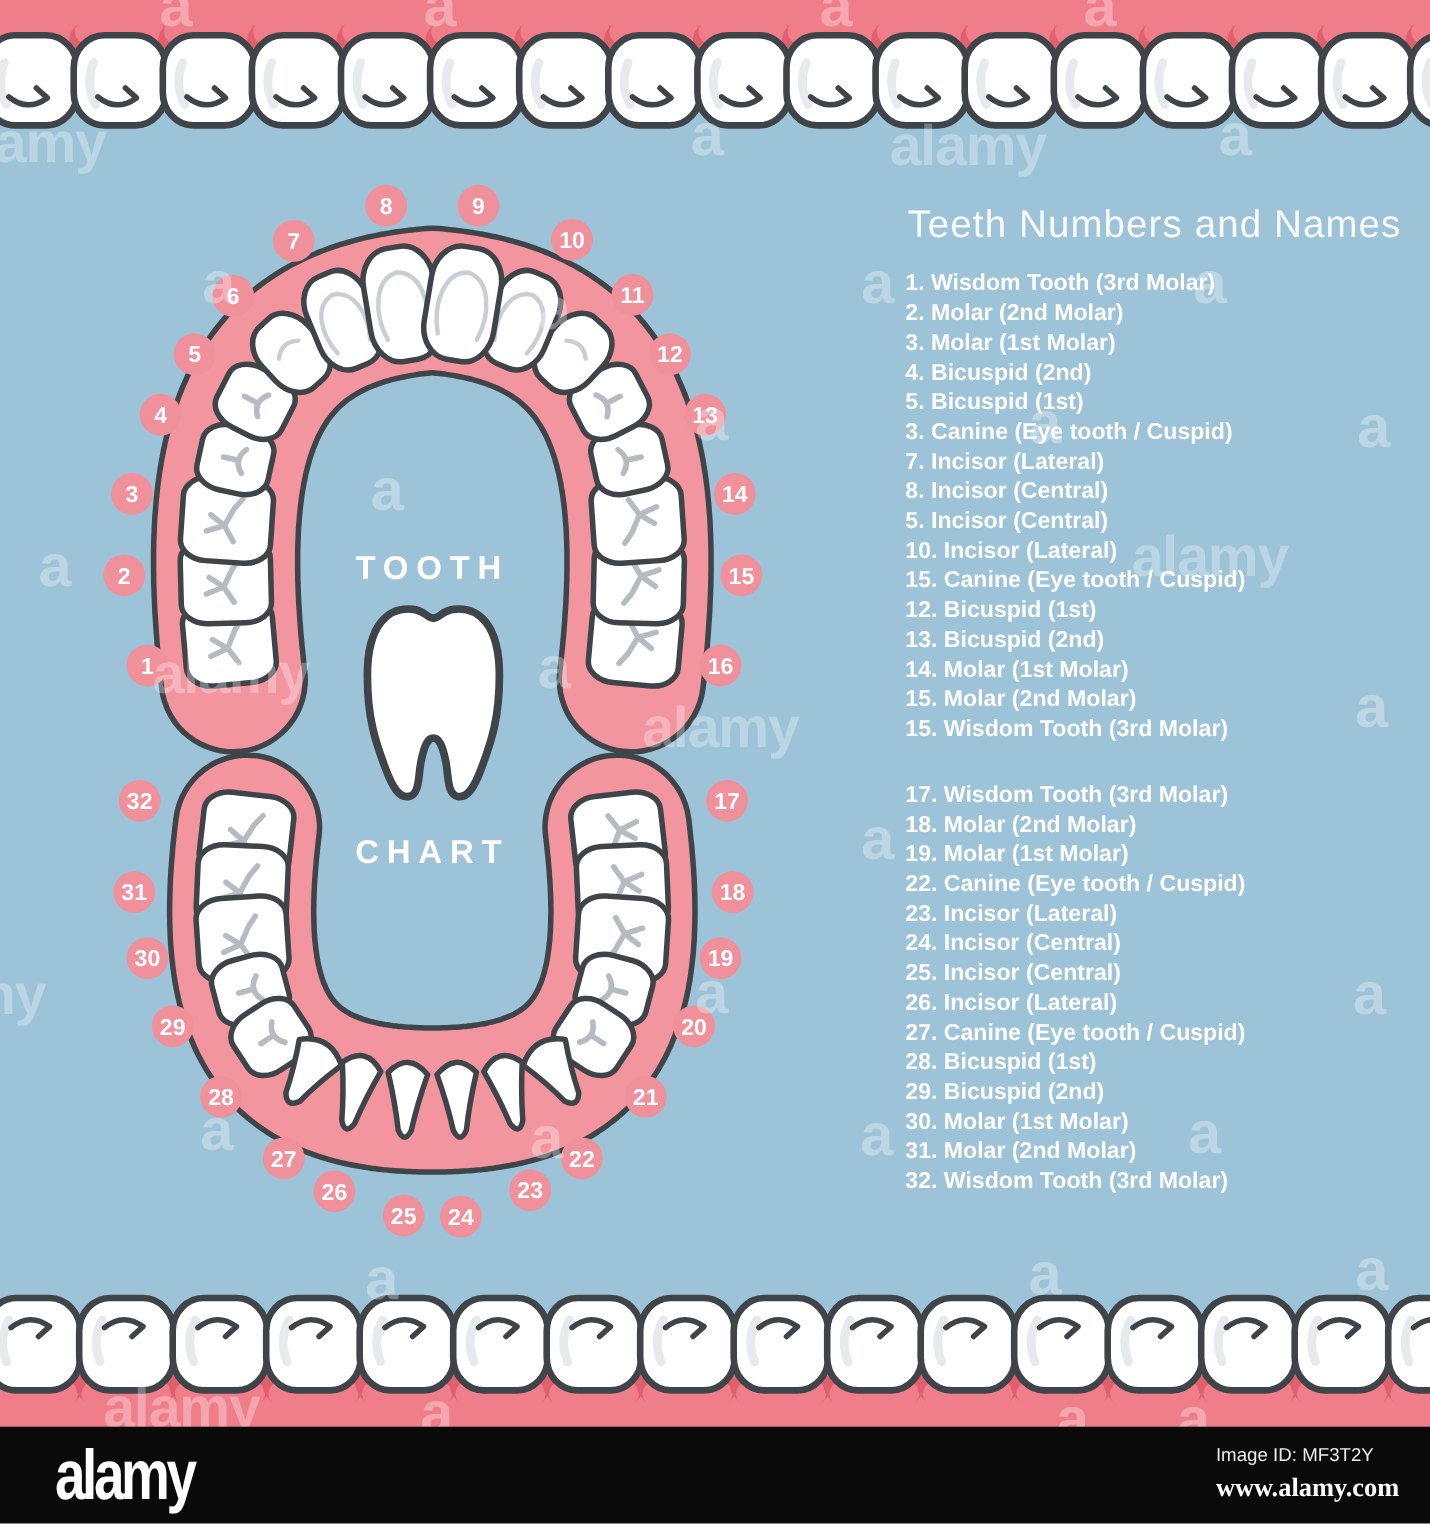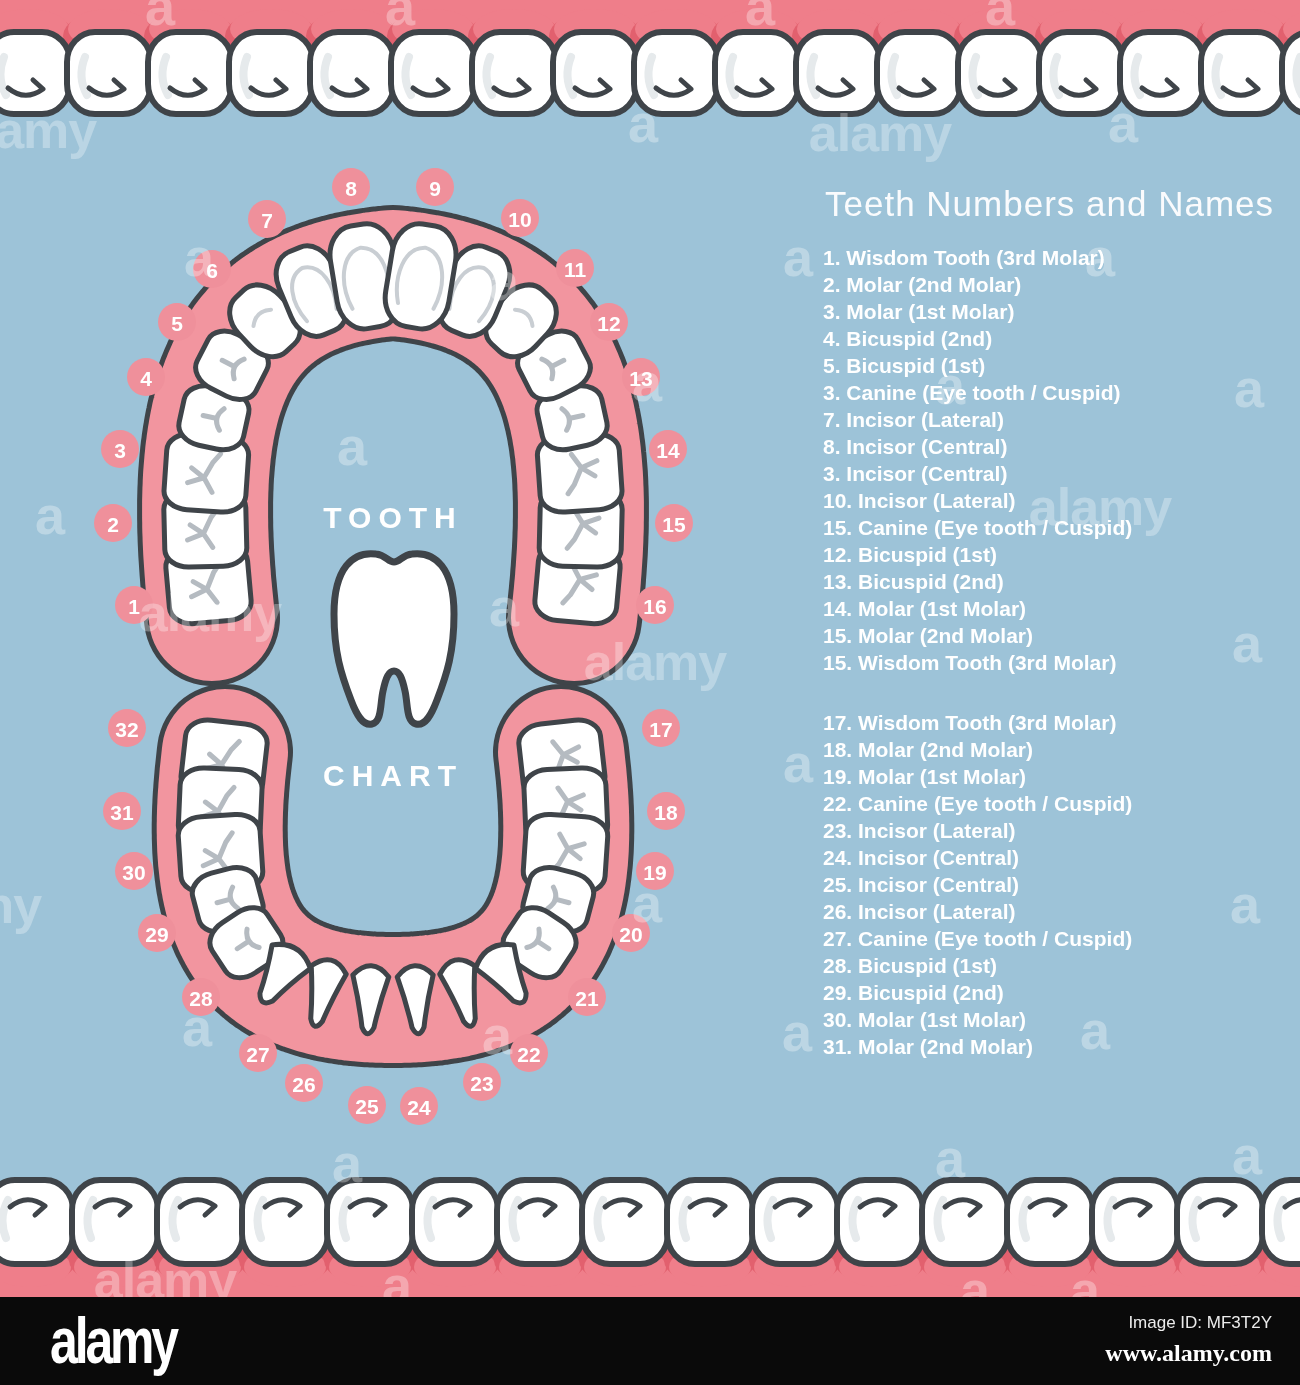--- a/index.html
+++ b/index.html
@@ -22,21 +22,21 @@
   .footer {
     position:absolute; left:0; top:1297px; width:1300px; height:88px;
     background:#0a0a0a; color:#fff; z-index:4;
     display:flex; align-items:center; justify-content:space-between;
     box-sizing:border-box; padding:0 28px 0 50px;
   }
   .footer-logo {
     font-size:64px; font-weight:bold; letter-spacing:-4px;
     transform:scaleX(.78); transform-origin:left center; line-height:1;
   }
-  .footer-meta { text-align:right; line-height:1.45; }
+  .footer-meta { line-height:1.45; }
   .footer-id  { font-size:17px; color:#ececec; }
   .footer-url { font-size:24px; font-weight:bold; color:#ffffff;font-family:Liberation Serif, serif; }
 </style>
 </head>
 <body>
 
 <div class="stage">
 
   <svg id="scene" width="1300" height="1385" viewBox="0 0 1300 1385" style="position:absolute;left:0;top:0;z-index:1">
     <rect id="bg" x="0" y="0" width="1300" height="1385" fill="#9dc3d8"></rect>
@@ -633,21 +633,21 @@
     <div class="legend-title">Teeth Numbers and Names</div>
     <div class="legend-list" id="legend-upper">
         <div class="legend-item">1. Wisdom Tooth (3rd Molar)</div>
         <div class="legend-item">2. Molar (2nd Molar)</div>
         <div class="legend-item">3. Molar (1st Molar)</div>
         <div class="legend-item">4. Bicuspid (2nd)</div>
         <div class="legend-item">5. Bicuspid (1st)</div>
         <div class="legend-item">3. Canine (Eye tooth / Cuspid)</div>
         <div class="legend-item">7. Incisor (Lateral)</div>
         <div class="legend-item">8. Incisor (Central)</div>
-        <div class="legend-item">3. Incisor (Central)</div>
+        <div class="legend-item">5. Incisor (Central)</div>
         <div class="legend-item">10. Incisor (Lateral)</div>
         <div class="legend-item">15. Canine (Eye tooth / Cuspid)</div>
         <div class="legend-item">12. Bicuspid (1st)</div>
         <div class="legend-item">13. Bicuspid (2nd)</div>
         <div class="legend-item">14. Molar (1st Molar)</div>
         <div class="legend-item">15. Molar (2nd Molar)</div>
         <div class="legend-item">15. Wisdom Tooth (3rd Molar)</div>
       </div>
     <div class="legend-gap"></div>
     <div class="legend-list" id="legend-lower">
@@ -657,20 +657,21 @@
         <div class="legend-item">22. Canine (Eye tooth / Cuspid)</div>
         <div class="legend-item">23. Incisor (Lateral)</div>
         <div class="legend-item">24. Incisor (Central)</div>
         <div class="legend-item">25. Incisor (Central)</div>
         <div class="legend-item">26. Incisor (Lateral)</div>
         <div class="legend-item">27. Canine (Eye tooth / Cuspid)</div>
         <div class="legend-item">28. Bicuspid (1st)</div>
         <div class="legend-item">29. Bicuspid (2nd)</div>
         <div class="legend-item">30. Molar (1st Molar)</div>
         <div class="legend-item">31. Molar (2nd Molar)</div>
+        <div class="legend-item">32. Wisdom Tooth (3rd Molar)</div>
       </div>
   </div>
 
   <div class="footer">
     <div class="footer-logo">alamy</div>
     <div class="footer-meta">
       <div class="footer-id">Image ID: MF3T2Y</div>
       <div class="footer-url">www.alamy.com</div>
     </div>
   </div>

